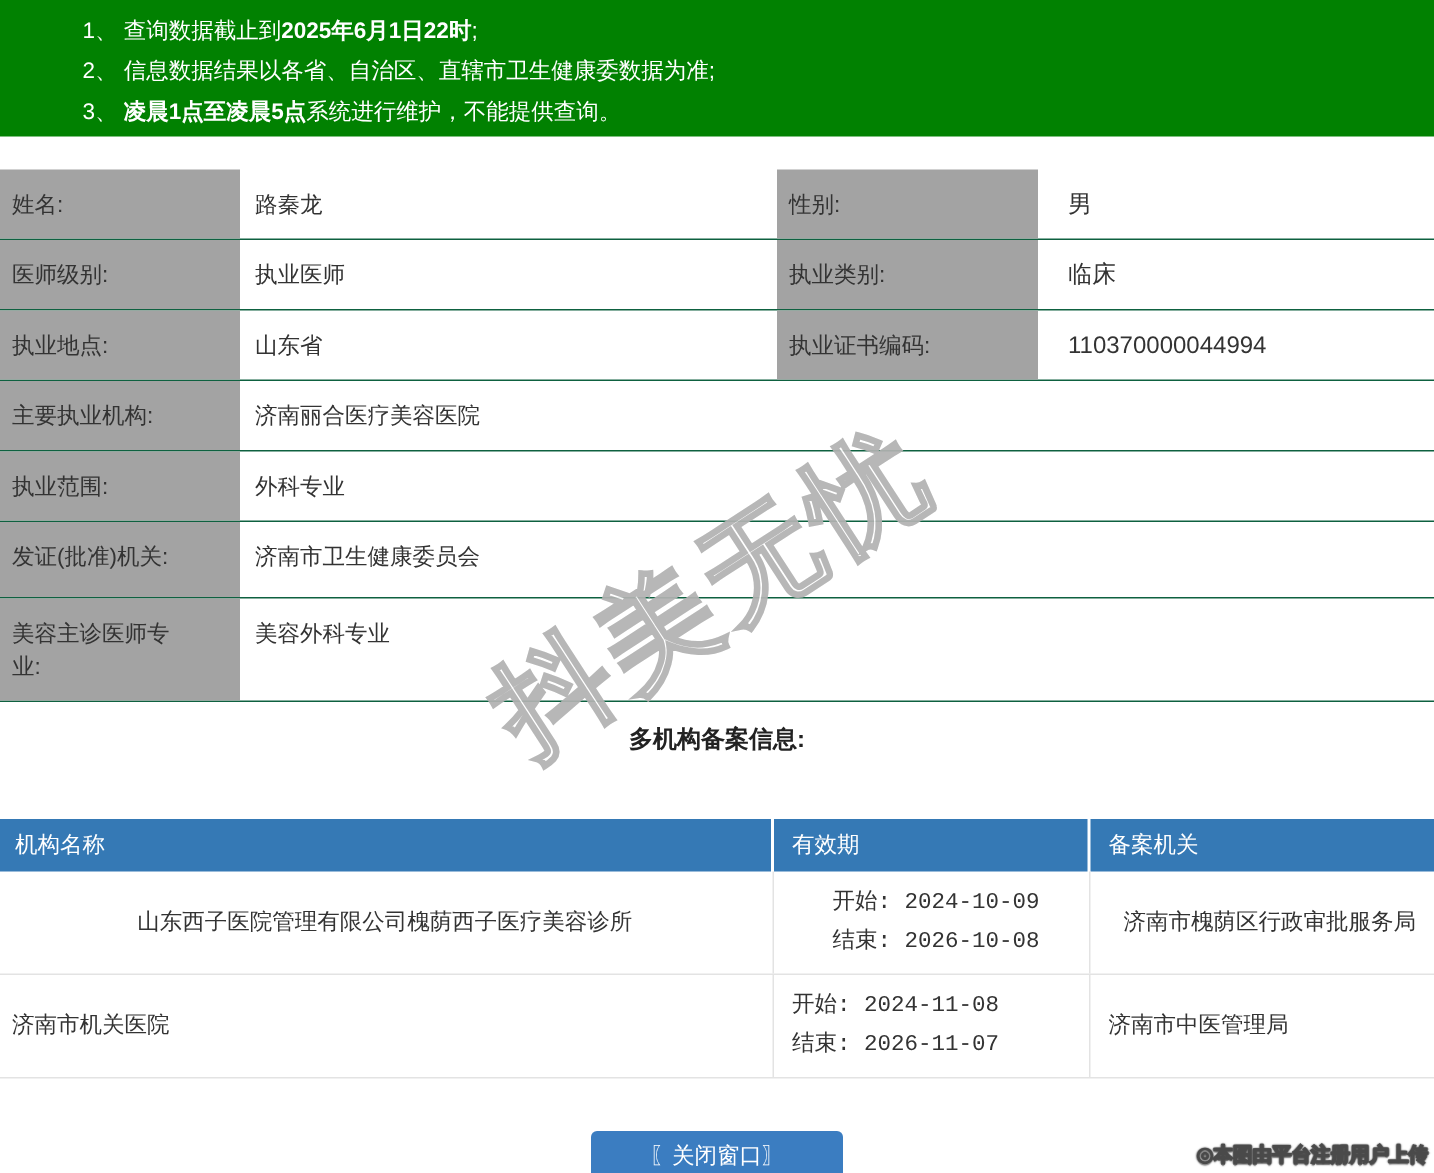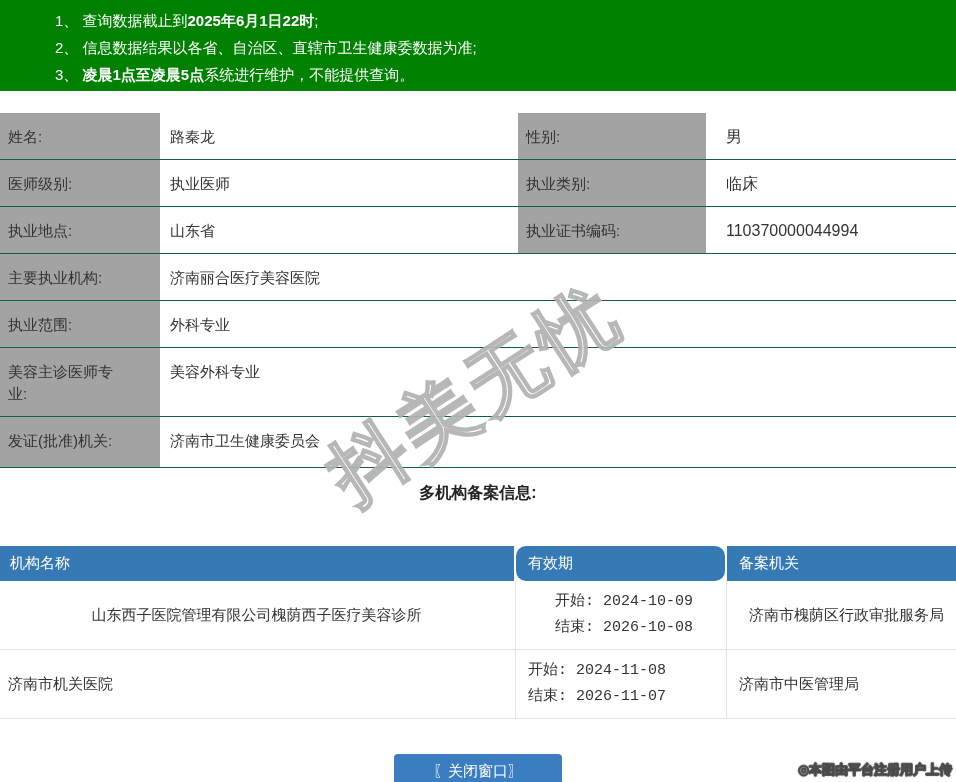--- a/index.html
+++ b/index.html
@@ -20,36 +20,36 @@
   .banner b{font-weight:bold;}
 
   
   .info-table{margin-top:22px;}
   .irow{display:flex;border-bottom:1px solid #0e6140;box-sizing:border-box;align-items:stretch;}
   .cell{box-sizing:border-box;padding-top:13px;padding-bottom:11px;font-size:15px;line-height:22px;}
   .lbl{background:#a3a3a3;padding-left:8px;padding-right:6px;}
   .lbl span{display:inline-block;max-width:122px;}
   .lbl1{width:160px;}
   .val1{width:358px;padding-left:10px;}
-  .lbl2{width:188px;}
+  .lbl2{width:174px;}
   .val2{flex:1;padding-left:20px;font-size:16px;}
   .valwide{flex:1;padding-left:10px;}
 
   
   .section-title{
     margin-top:15px;height:20px;text-align:center;
     font-size:16px;font-weight:bold;color:#222;
   }
 
   
   .ftable{margin-top:43px;}
   .fheader{display:flex;height:35px;font-size:15px;color:#fff;}
   .fh{background:#3579b5;display:flex;align-items:center;box-sizing:border-box;padding-left:10px;}
   .fh1{width:514px;margin-right:2px;text-align:center;}
-  .fh2{width:209px;margin-right:2px;padding-left:12px;border-radius:10px;}
+  .fh2{width:209px;margin-right:2px;padding-left:12px;}
   .fh3{flex:1;padding-left:12px;}
   .frow{display:flex;border-bottom:1px solid #e3e3e3;box-sizing:border-box;}
   .fr1{min-height:67px;text-align:center;}
   .fr2{min-height:65px;}
   .fc{box-sizing:border-box;display:flex;flex-direction:column;justify-content:center;
       font-size:15px;line-height:26px;}
   .fc1{width:516px;border-right:1px solid #e3e3e3;padding:8px 10px 8px 8px;}
   .fc2{width:211px;border-right:1px solid #e3e3e3;padding:8px 6px 8px 12px;font-family:Liberation Mono, monospace;}
   .fc3{flex:1;padding:8px 2px 8px 12px;}
 
@@ -114,28 +114,28 @@
     <div class="irow" style="min-height:46px">
       <div class="cell lbl lbl1"><span>主要执业机构:</span></div>
       <div class="cell valwide">济南丽合医疗美容医院</div>
     </div>
 
     <div class="irow" style="min-height:46px">
       <div class="cell lbl lbl1"><span>执业范围:</span></div>
       <div class="cell valwide">外科专业</div>
     </div>
 
+    <div class="irow" style="min-height:51px">
+      <div class="cell lbl lbl1"><span>发证(批准)机关:</span></div>
+      <div class="cell valwide">济南市卫生健康委员会</div>
+    </div>
+
     <div class="irow" style="min-height:69px">
       <div class="cell lbl lbl1"><span>美容主诊医师专业:</span></div>
       <div class="cell valwide">美容外科专业</div>
-    </div>
-
-    <div class="irow" style="min-height:51px">
-      <div class="cell lbl lbl1"><span>发证(批准)机关:</span></div>
-      <div class="cell valwide">济南市卫生健康委员会</div>
     </div>
 
   </div>
 
   <div class="section-title">多机构备案信息:</div>
 
   <div class="ftable">
     <div class="fheader">
       <div class="fh fh1">机构名称</div>
       <div class="fh fh2">有效期</div>

